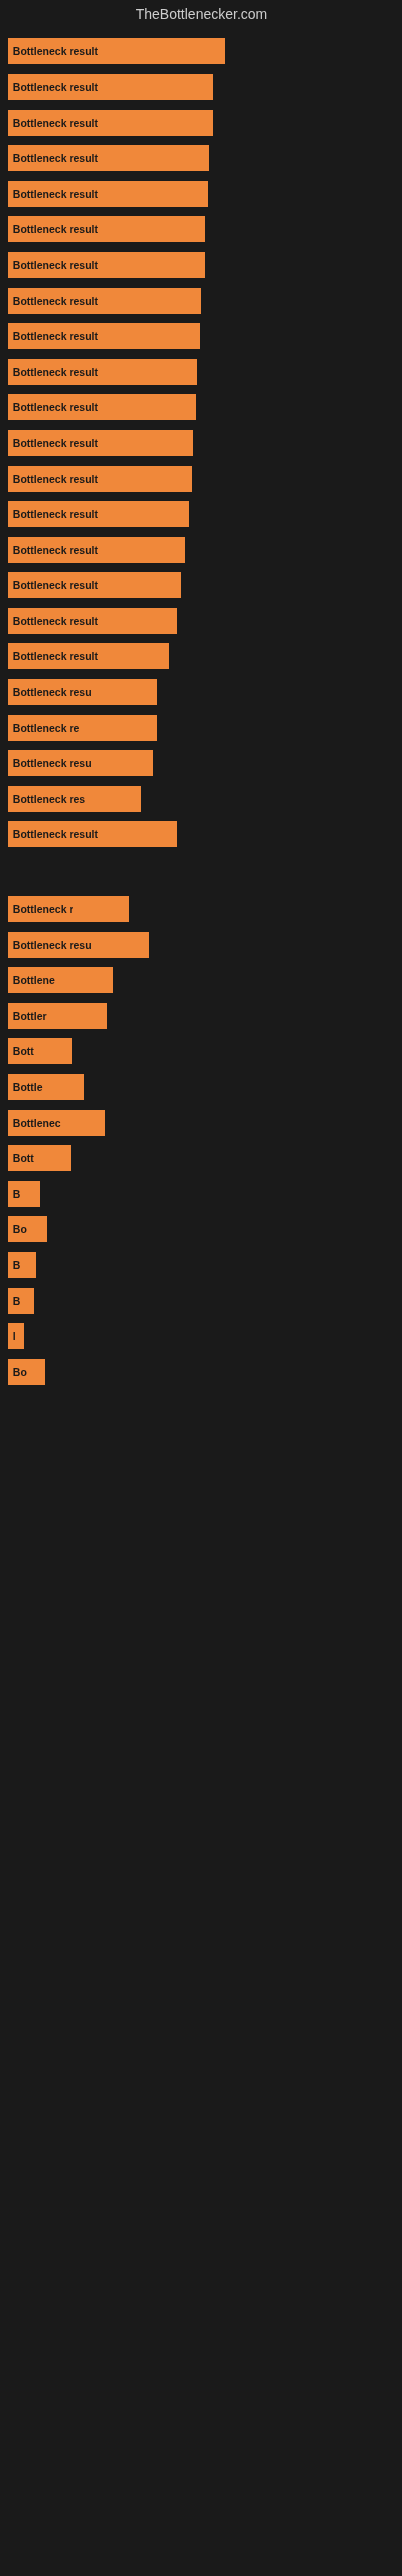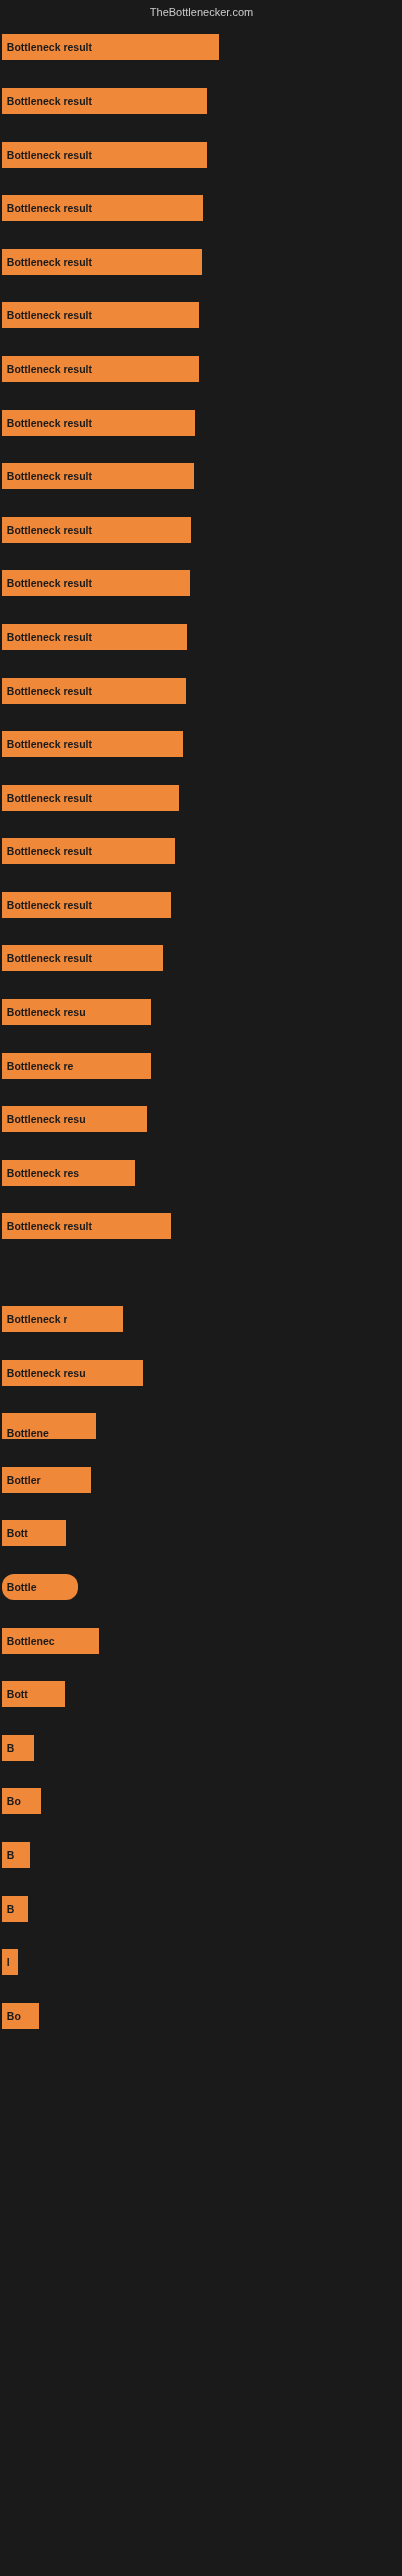--- a/index.html
+++ b/index.html
@@ -12,30 +12,30 @@
       width: 403px;
       min-height: 2576px;
       background-color: #1a1a1a;
       font-family: Arial, sans-serif;
       position: relative;
     }
 
     .site-title {
       text-align: center;
       color: #cccccc;
-      font-size: 11px;
+      font-size: 14px;
       padding: 6.4px 0 3.2px 0;
       font-weight: normal;
     }
 
     .bars-container {
-      padding: 8px 2px;
+      padding: 8px 8px;
       display: flex;
       flex-direction: column;
-      gap: 18px;
+      gap: 0px;
     }
 
     .bar-row {
       display: flex;
       align-items: center;
       padding: 4.8px 0;
     }
 
     .bar {
       background-color: #f0883a;
@@ -182,36 +182,36 @@
       <div class="bar" style="width: 121px; margin-top: 39px;">
         <span class="bar-label">Bottleneck r</span>
       </div>
     </div>
     <div class="bar-row">
       <div class="bar" style="width: 141px;">
         <span class="bar-label">Bottleneck resu</span>
       </div>
     </div>
     <div class="bar-row">
-      <div class="bar" style="width: 94px; align-items: flex-end;">
+      <div class="bar" style="width: 105px;">
         <span class="bar-label">Bottlene</span>
       </div>
     </div>
     <div class="bar-row">
-      <div class="bar" style="width: 89px;">
+      <div class="bar" style="width: 99px;">
         <span class="bar-label">Bottler</span>
       </div>
     </div>
     <div class="bar-row">
       <div class="bar" style="width: 64px;">
         <span class="bar-label">Bott</span>
       </div>
     </div>
     <div class="bar-row">
-      <div class="bar" style="width: 76px; border-radius: 12px;">
+      <div class="bar" style="width: 76px;">
         <span class="bar-label">Bottle</span>
       </div>
     </div>
     <div class="bar-row">
       <div class="bar" style="width: 97px;">
         <span class="bar-label">Bottlenec</span>
       </div>
     </div>
     <div class="bar-row">
       <div class="bar" style="width: 63px;">

